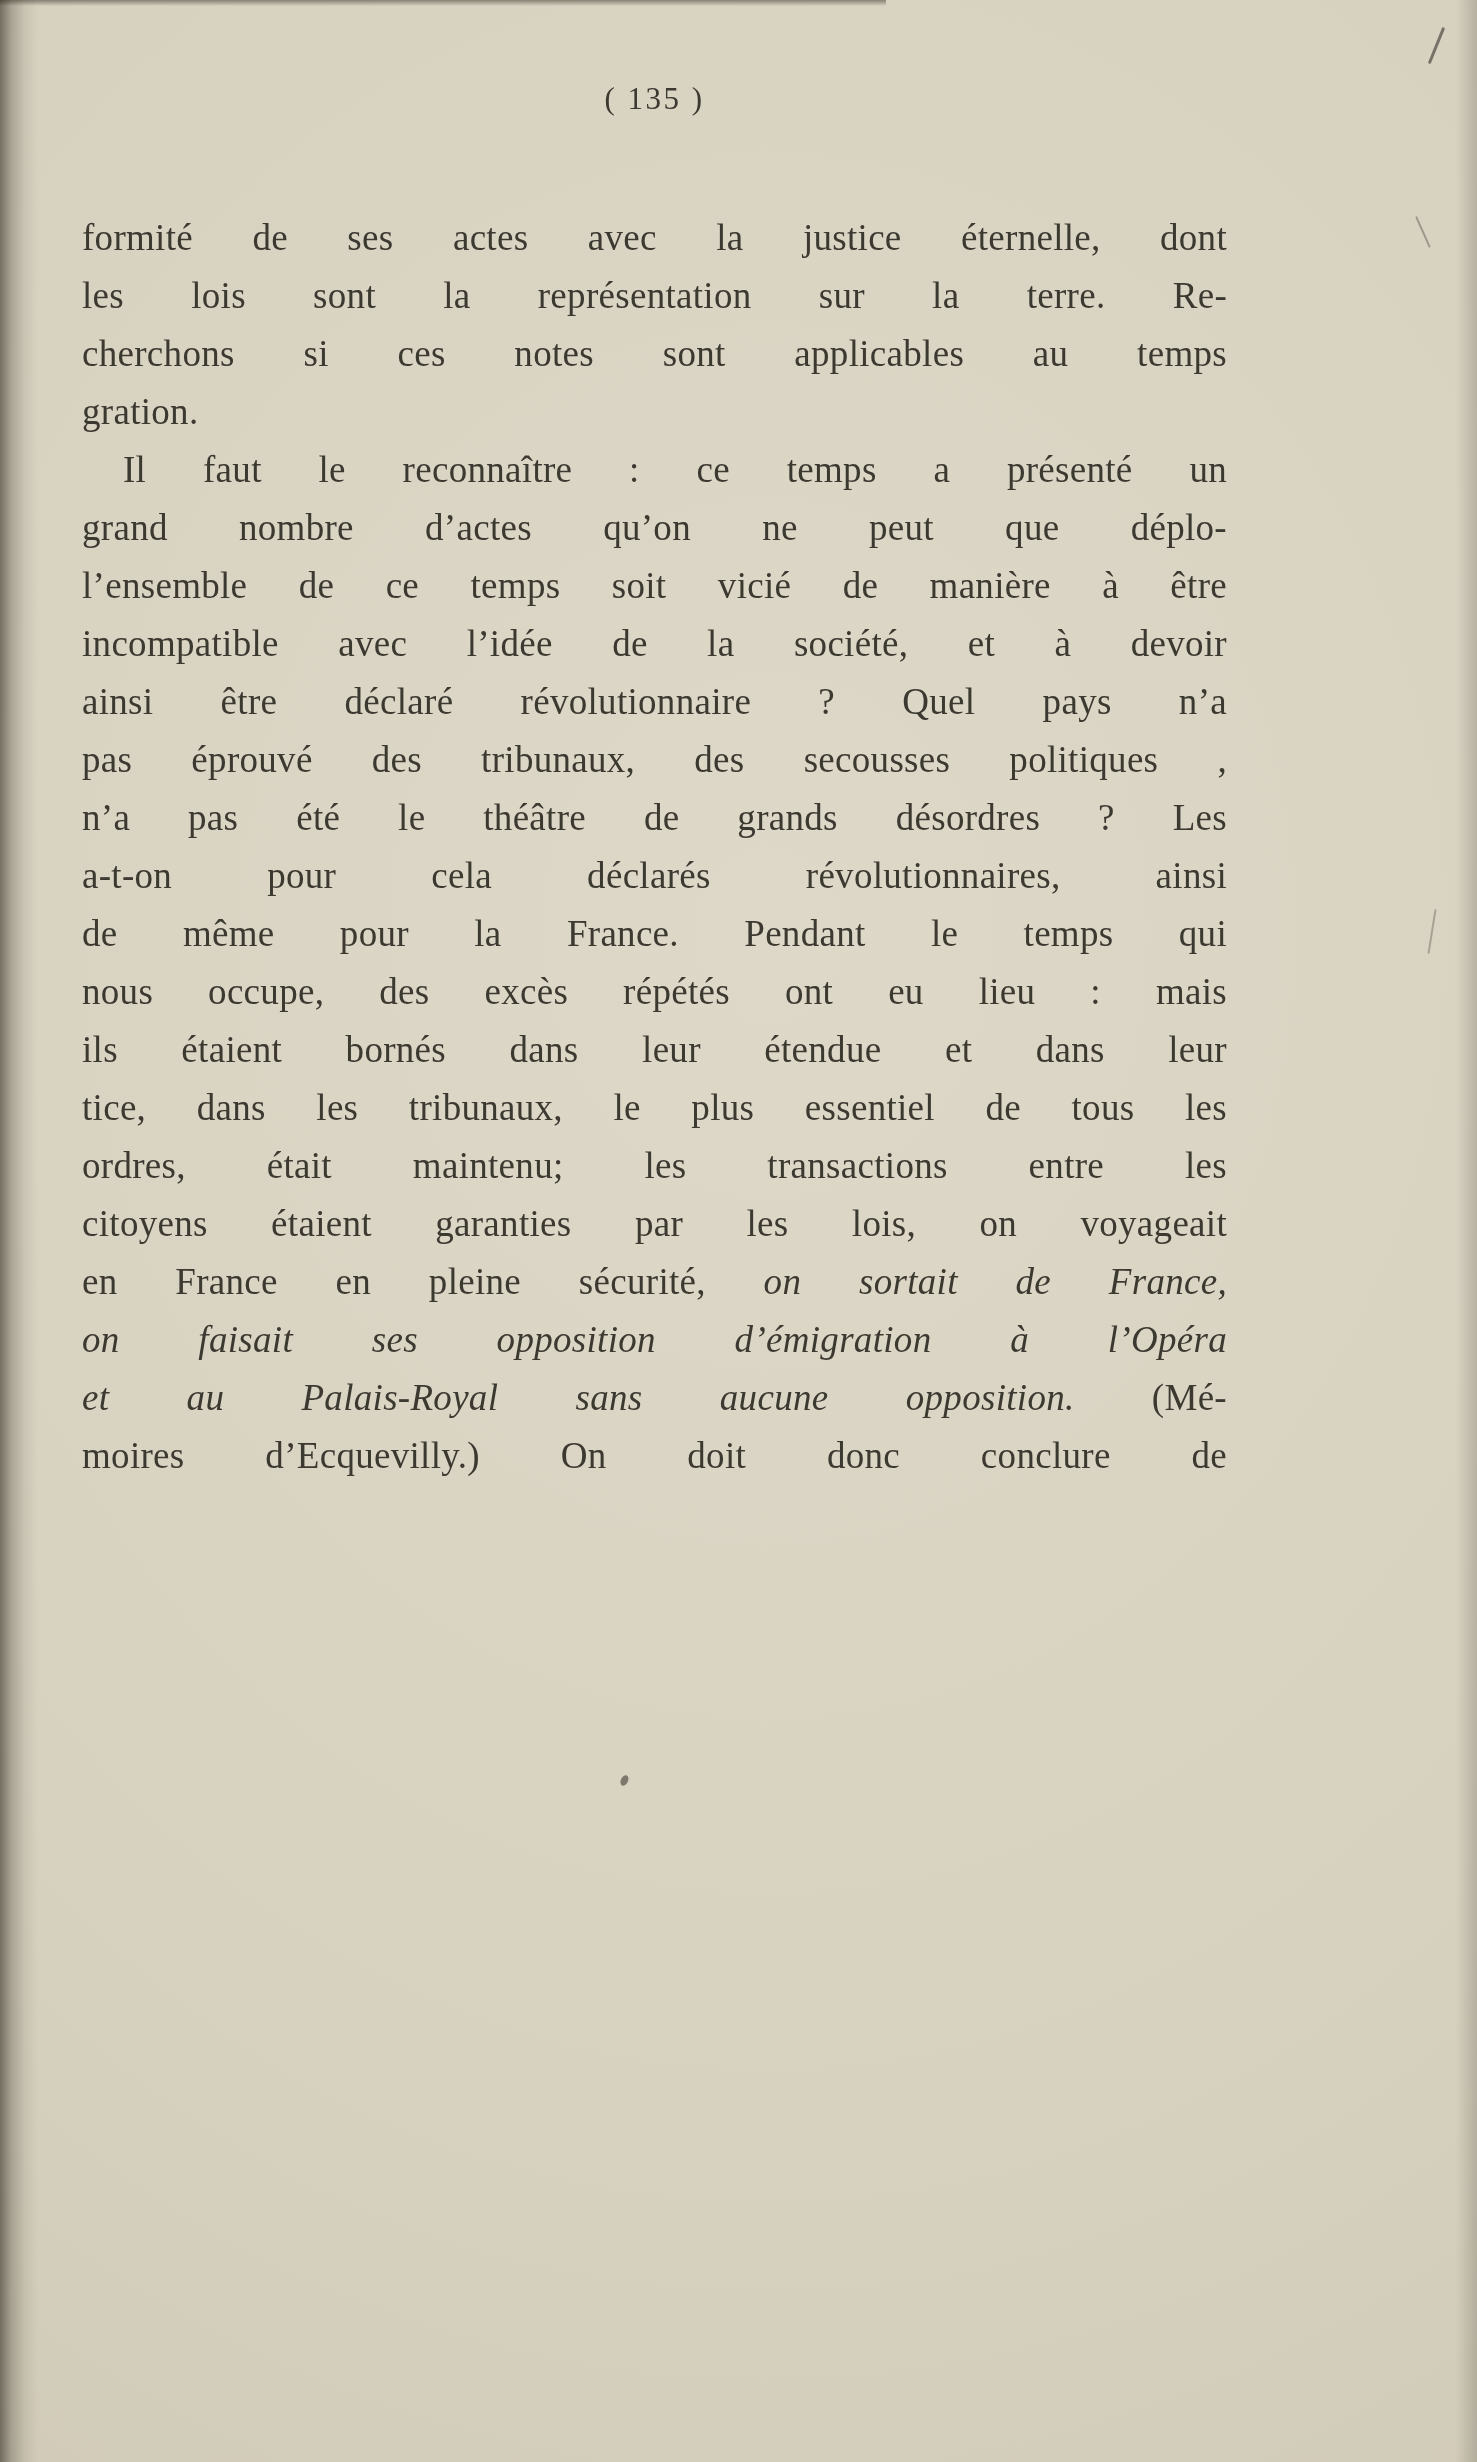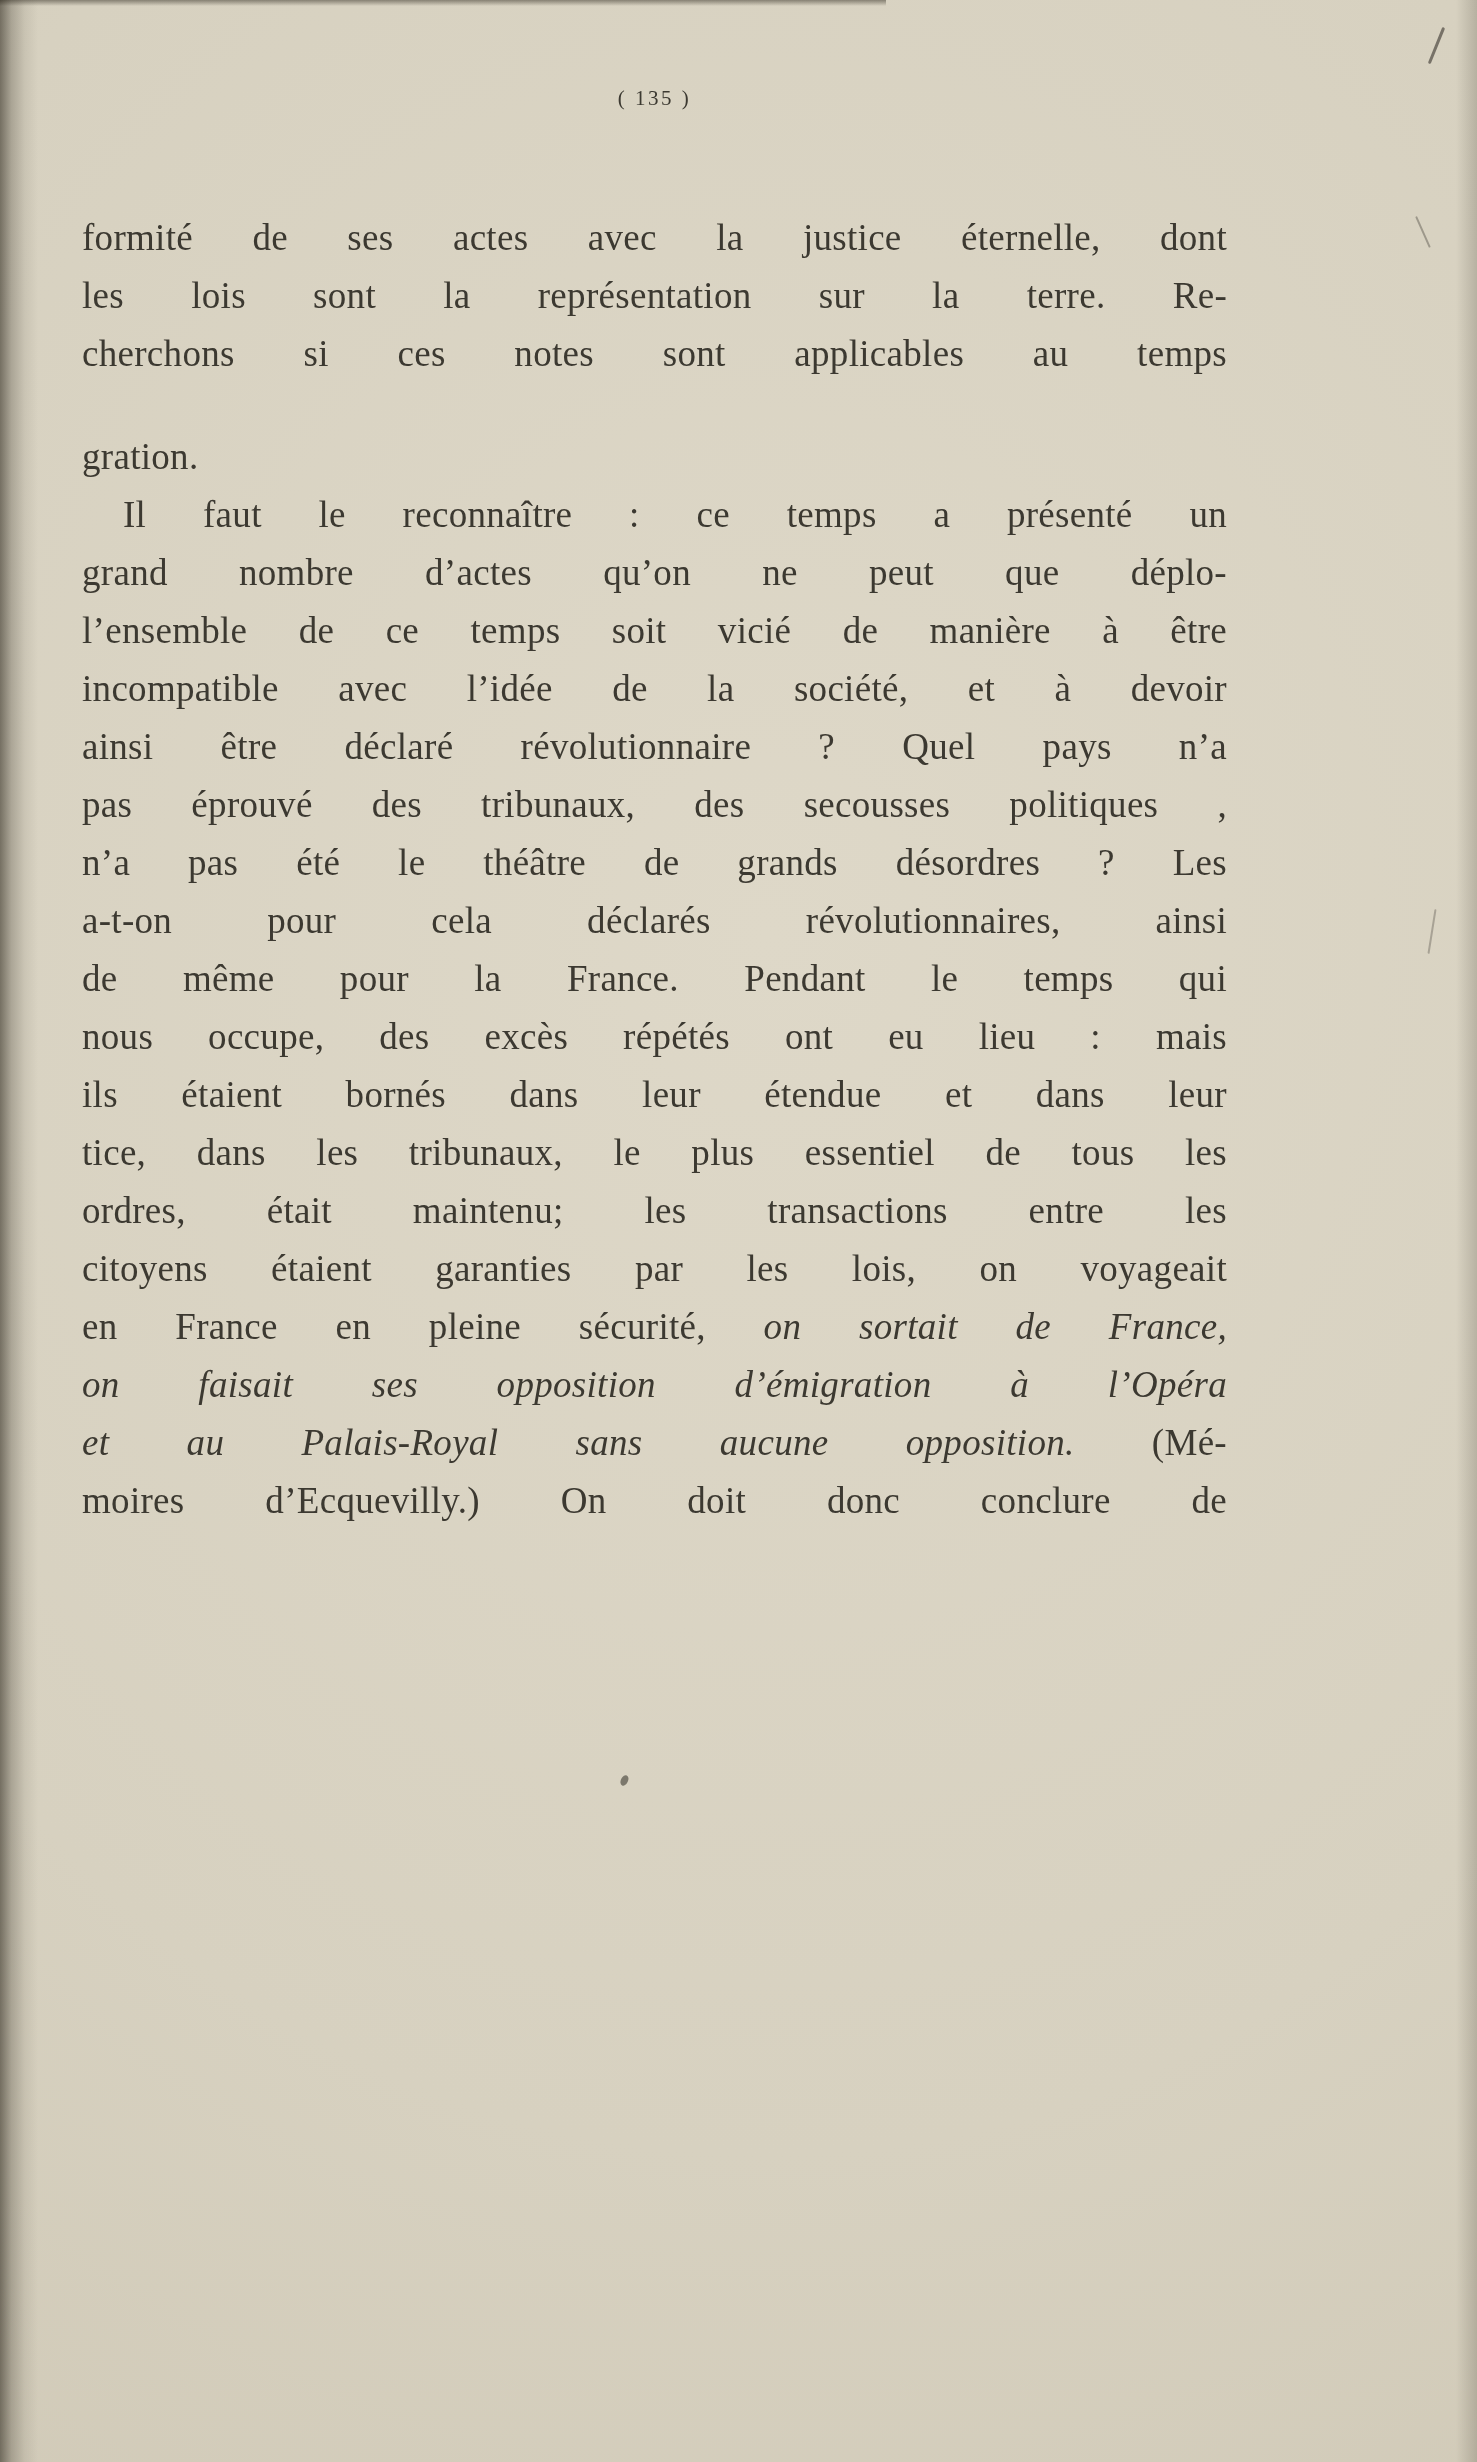--- a/index.html
+++ b/index.html
@@ -41,37 +41,36 @@
     background: linear-gradient(to left, rgba(35,30,20,0.18), rgba(35,30,20,0));
   }
   .text-block {
     position: absolute;
     left: 82px;
     top: 78px;
     width: 1145px;
   }
   .page-number {
     text-align: center;
-    font-size: 21px;
+    font-size: 31px;
     line-height: 41px;
     letter-spacing: 2.5px;
     margin-bottom: 90px;
   }
   .line {
     font-size: 37px;
     line-height: 58px;
     letter-spacing: 0.3px;
     word-spacing: 2.1px;
     text-align: justify;
     text-align-last: justify;
     white-space: normal;
   }
   .line.no-justify {
     text-align-last: left;
-    margin-top: 45px;
   }
   .line.indent {
     text-indent: 41px;
   }
   .italic {
     font-style: italic;
   }
   .artifact {
     position: absolute;
     background: #57524a;

